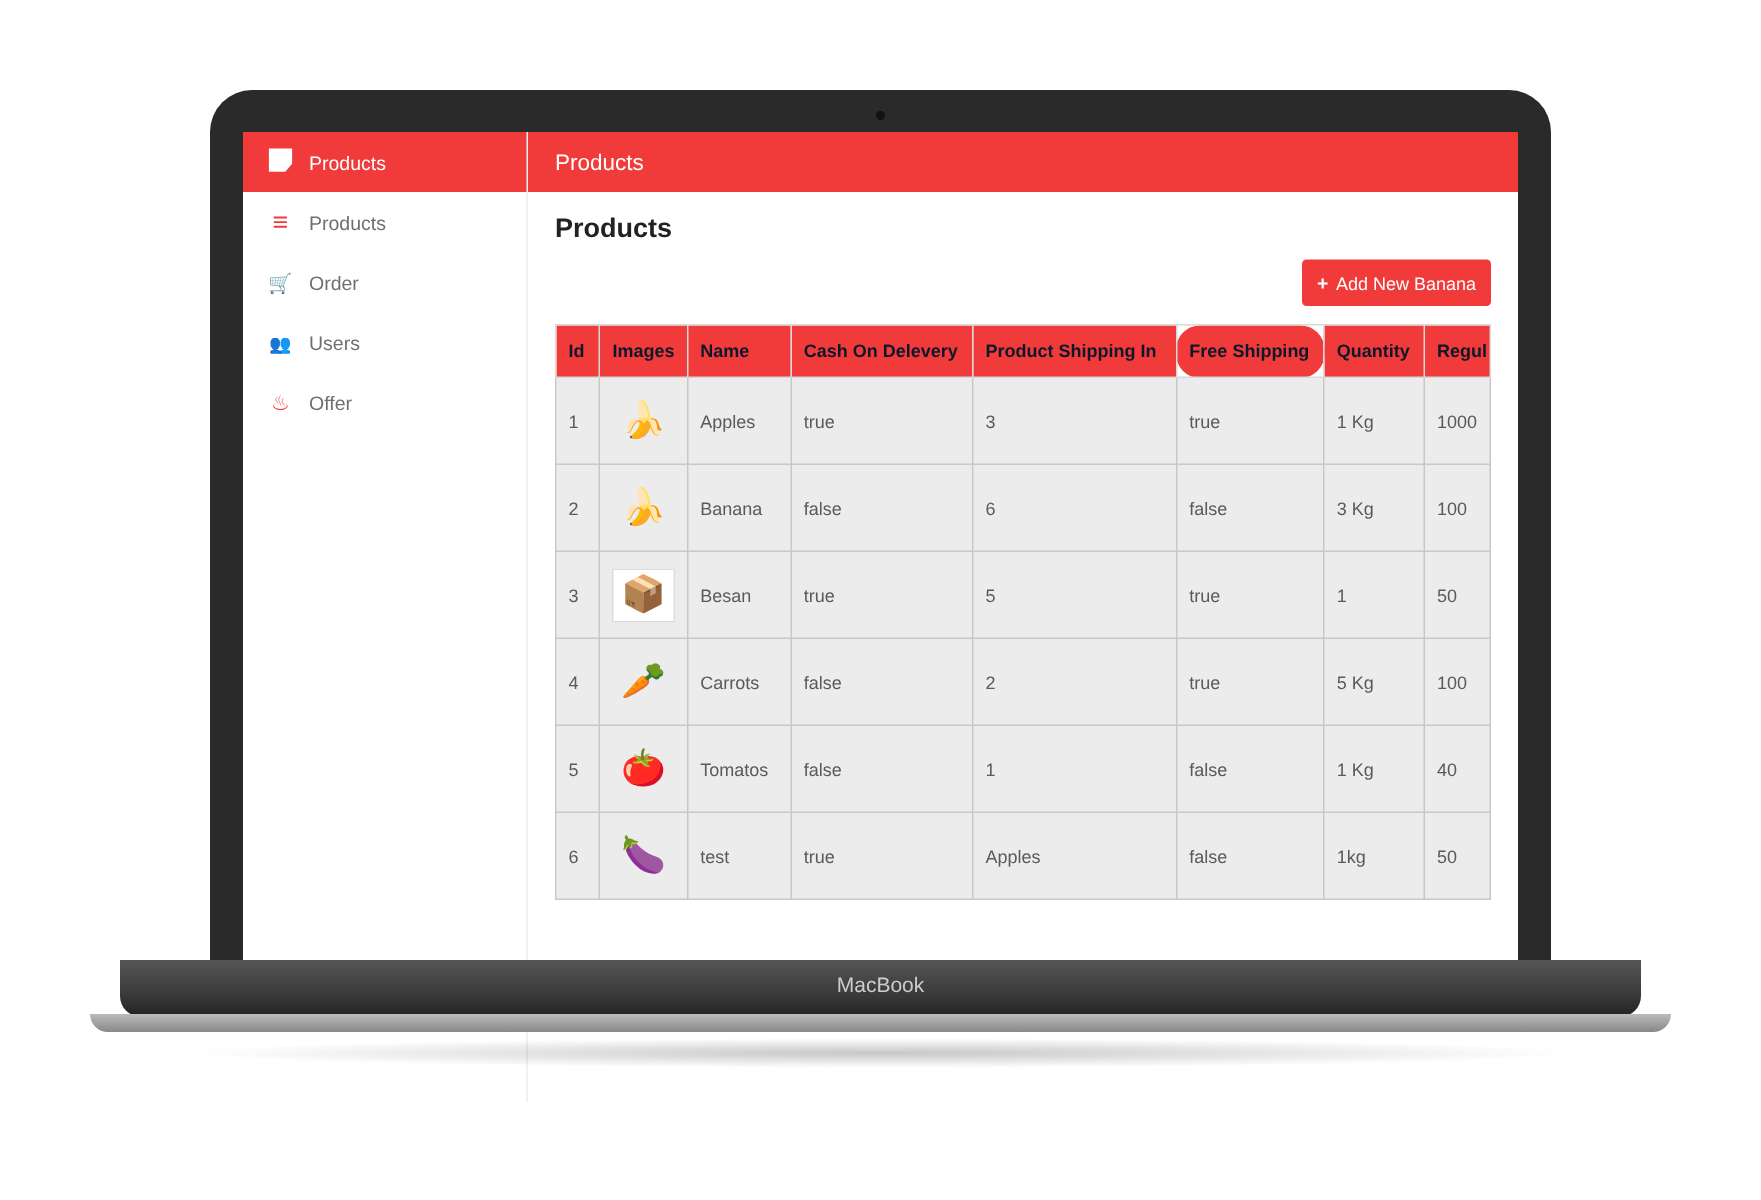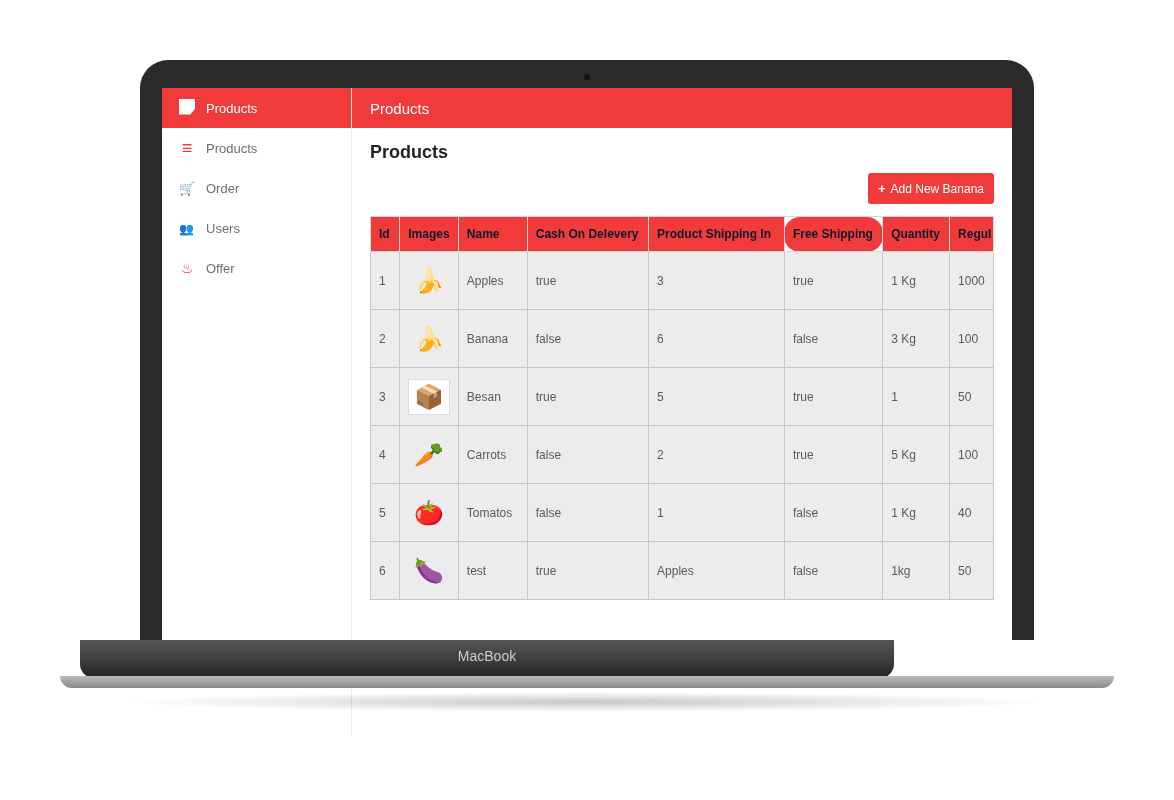--- a/index.html
+++ b/index.html
@@ -36,21 +36,21 @@
     height: 647px;
     background: #fff;
     overflow: hidden;
     display: flex;
     justify-content: flex-end;
   }
   .laptop-base {
     position: absolute;
     left: 80px;
     top: 640px;
-    width: 814px;
+    width: 1014px;
     height: 38px;
     background: linear-gradient(#555, #3a3a3a 60%, #222);
     border-radius: 0 0 14px 14px;
   }
   .laptop-base .label {
     text-align: center;
     color: #ccc;
     font-size: 14px;
     line-height: 32px;
     font-family: Arial, sans-serif;

